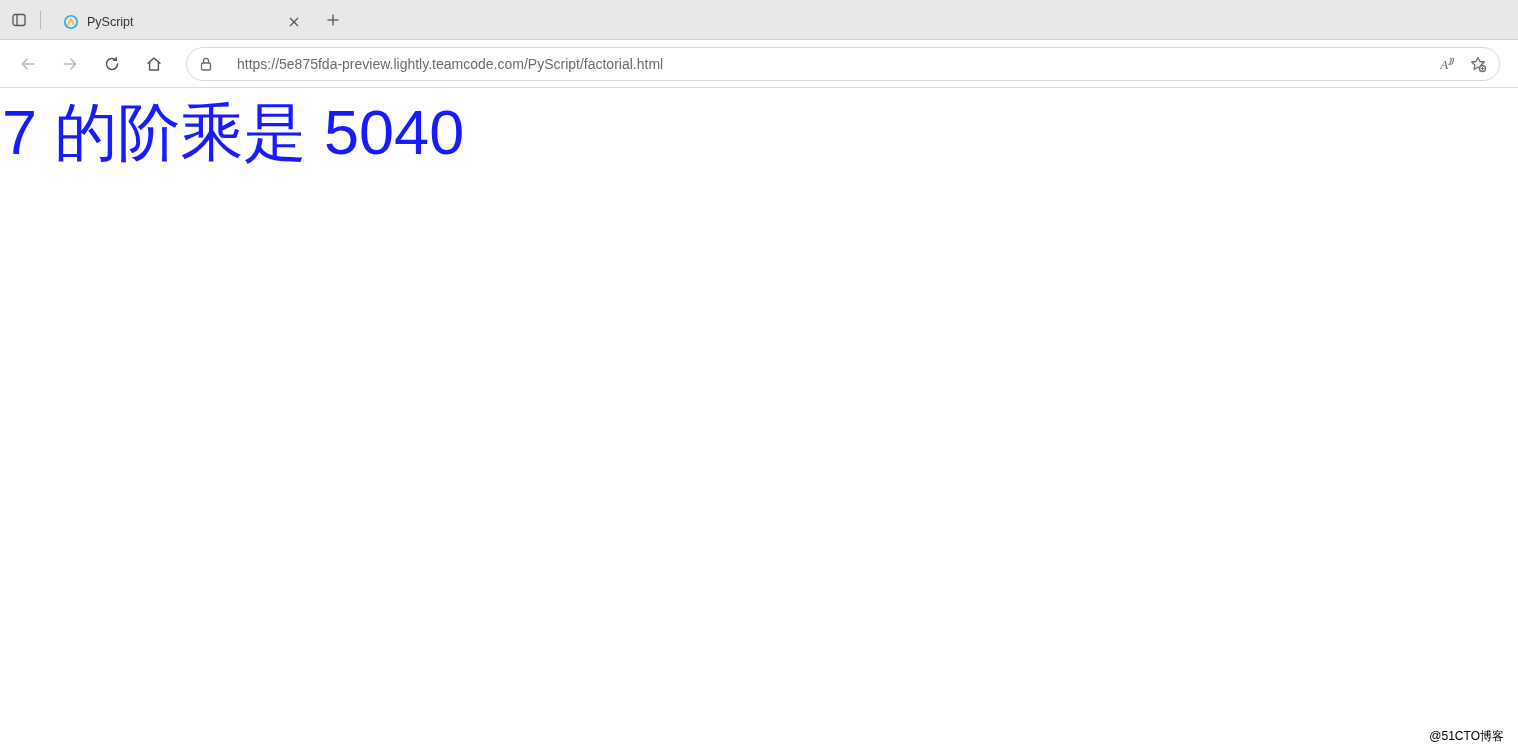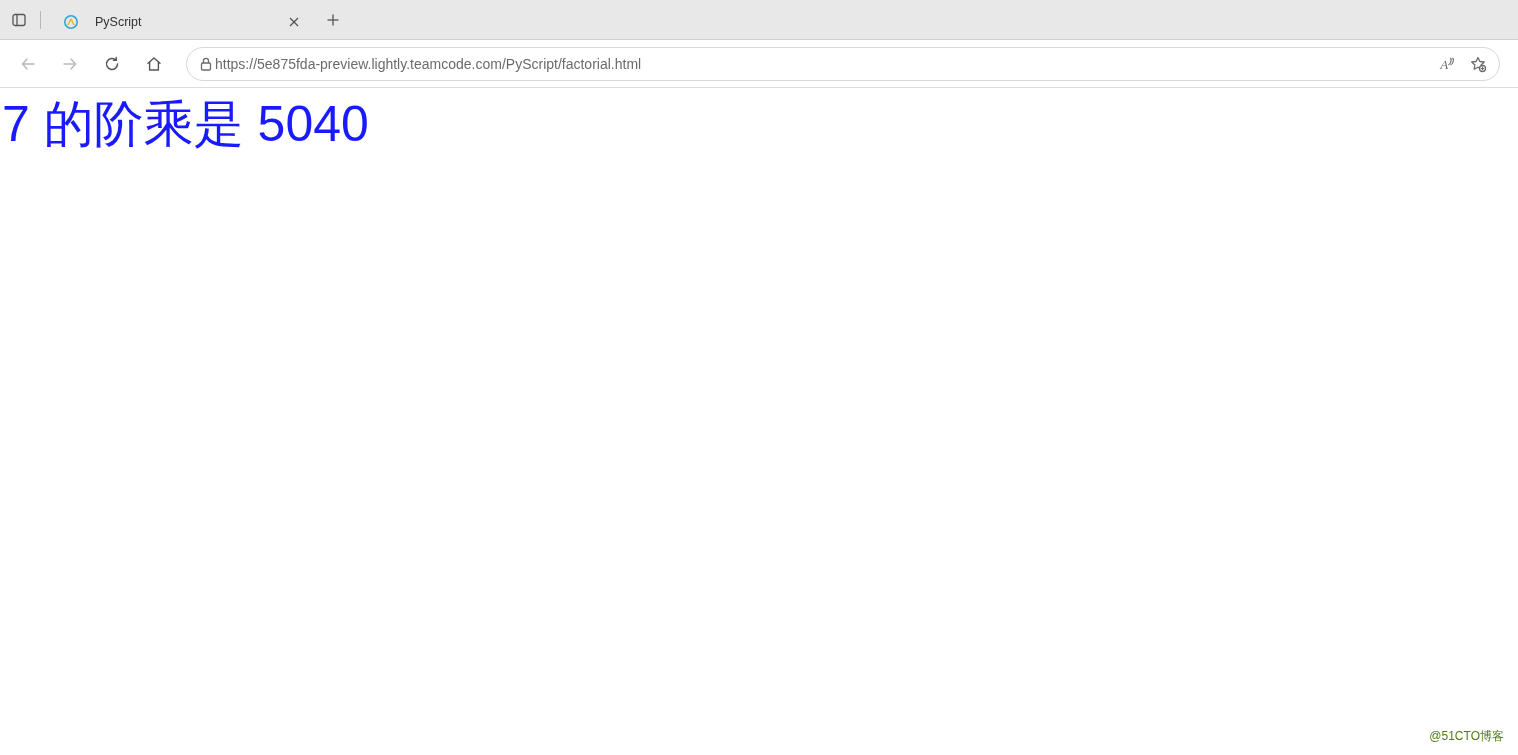--- a/index.html
+++ b/index.html
@@ -8,40 +8,40 @@
     
     .titlebar { height: 40px; background: #e8e8e8; display: flex; align-items: flex-end; border-bottom: 1px solid #d0d0d0; }
     .titlebar-left { display: flex; align-items: center; height: 100%; padding: 0 12px 0 10px; gap: 12px; }
     .win-tabs-icon { width: 18px; height: 18px; display: flex; align-items: center; justify-content: center; color: #555; }
     .divider { width: 1px; height: 18px; background: #b8b8b8; }
 
     .tabs { display: flex; align-items: flex-end; height: 100%; }
     .tab { display: flex; align-items: center; height: 34px; min-width: 260px; max-width: 280px; padding: 0 10px; gap: 8px; font-size: 12.5px; color: #333; background: #e8e8e8; border-top-left-radius: 6px; border-top-right-radius: 6px; position: relative; cursor: pointer; }
     .tab.active { background: #fff; }
     .tab .favicon { width: 16px; height: 16px; display: flex; align-items: center; justify-content: center; flex-shrink: 0; }
-    .tab .title { flex: 1; white-space: nowrap; overflow: hidden; text-overflow: ellipsis; margin-left: 8px; }
+    .tab .title { flex: 1; white-space: nowrap; overflow: hidden; text-overflow: ellipsis; }
     .tab .close { width: 18px; height: 18px; display: flex; align-items: center; justify-content: center; color: #555; border-radius: 3px; flex-shrink: 0; }
     .new-tab { width: 32px; height: 32px; display: flex; align-items: center; justify-content: center; color: #555; border-radius: 4px; margin-left: 4px; align-self: center; cursor: pointer; }
 
     
     .toolbar { height: 48px; background: #fff; display: flex; align-items: center; padding: 0 10px; gap: 6px; border-bottom: 1px solid #dcdcdc; }
     .nav-btn { width: 36px; height: 36px; display: flex; align-items: center; justify-content: center; border-radius: 6px; color: #555; cursor: pointer; }
     .nav-btn.disabled { color: #b8b8b8; cursor: default; }
 
-    .addr-wrap { flex: 1; display: flex; align-items: center; height: 34px; margin: 0 8px; border: 1px solid #d8d8d8; border-radius: 17px; background: #fff; padding: 0 6px 0 10px; gap: 0; }
+    .addr-wrap { flex: 1; display: flex; align-items: center; height: 34px; margin: 0 8px; border: 1px solid #d8d8d8; border-radius: 17px; background: #fff; padding: 0 6px 0 10px; gap: 22px; }
     .lock { width: 18px; height: 18px; display: flex; align-items: center; justify-content: center; color: #6b6b6b; }
     .url { flex: 1; font-size: 14px; color: #6b6b6b; white-space: nowrap; overflow: hidden; border: none; outline: none; background: transparent; }
     .addr-right { display: flex; align-items: center; gap: 2px; }
     .addr-icon { width: 30px; height: 30px; display: flex; align-items: center; justify-content: center; color: #6b6b6b; border-radius: 4px; cursor: pointer; }
 
     
     .content { padding: 0; }
-    .headline { font-size: 50px; color: #1a1aff; font-weight: 400; line-height: 1.3; padding: 4px 2px 0 2px; font-family: "Microsoft YaHei", "PingFang SC", sans-serif; }
+    .headline { font-size: 63px; color: #1a1aff; font-weight: 400; line-height: 1.3; padding: 4px 2px 0 2px; font-family: "Microsoft YaHei", "PingFang SC", sans-serif; }
 
-    .watermark { position: absolute; right: 14px; bottom: 10px; font-size: 12px; color: #4d7c0f; font-family: "Microsoft YaHei", sans-serif; }
+    .watermark { position: absolute; right: 14px; bottom: 10px; font-size: 12px; color: #000000; font-family: "Microsoft YaHei", sans-serif; }
 
     svg { display: block; }
   </style>
 </head>
 <body>
 
 <div class="titlebar">
   <div class="titlebar-left">
     <span class="win-tabs-icon">
       <svg width="16" height="16" viewBox="0 0 16 16" fill="none" stroke="currentColor" stroke-width="1.3">

